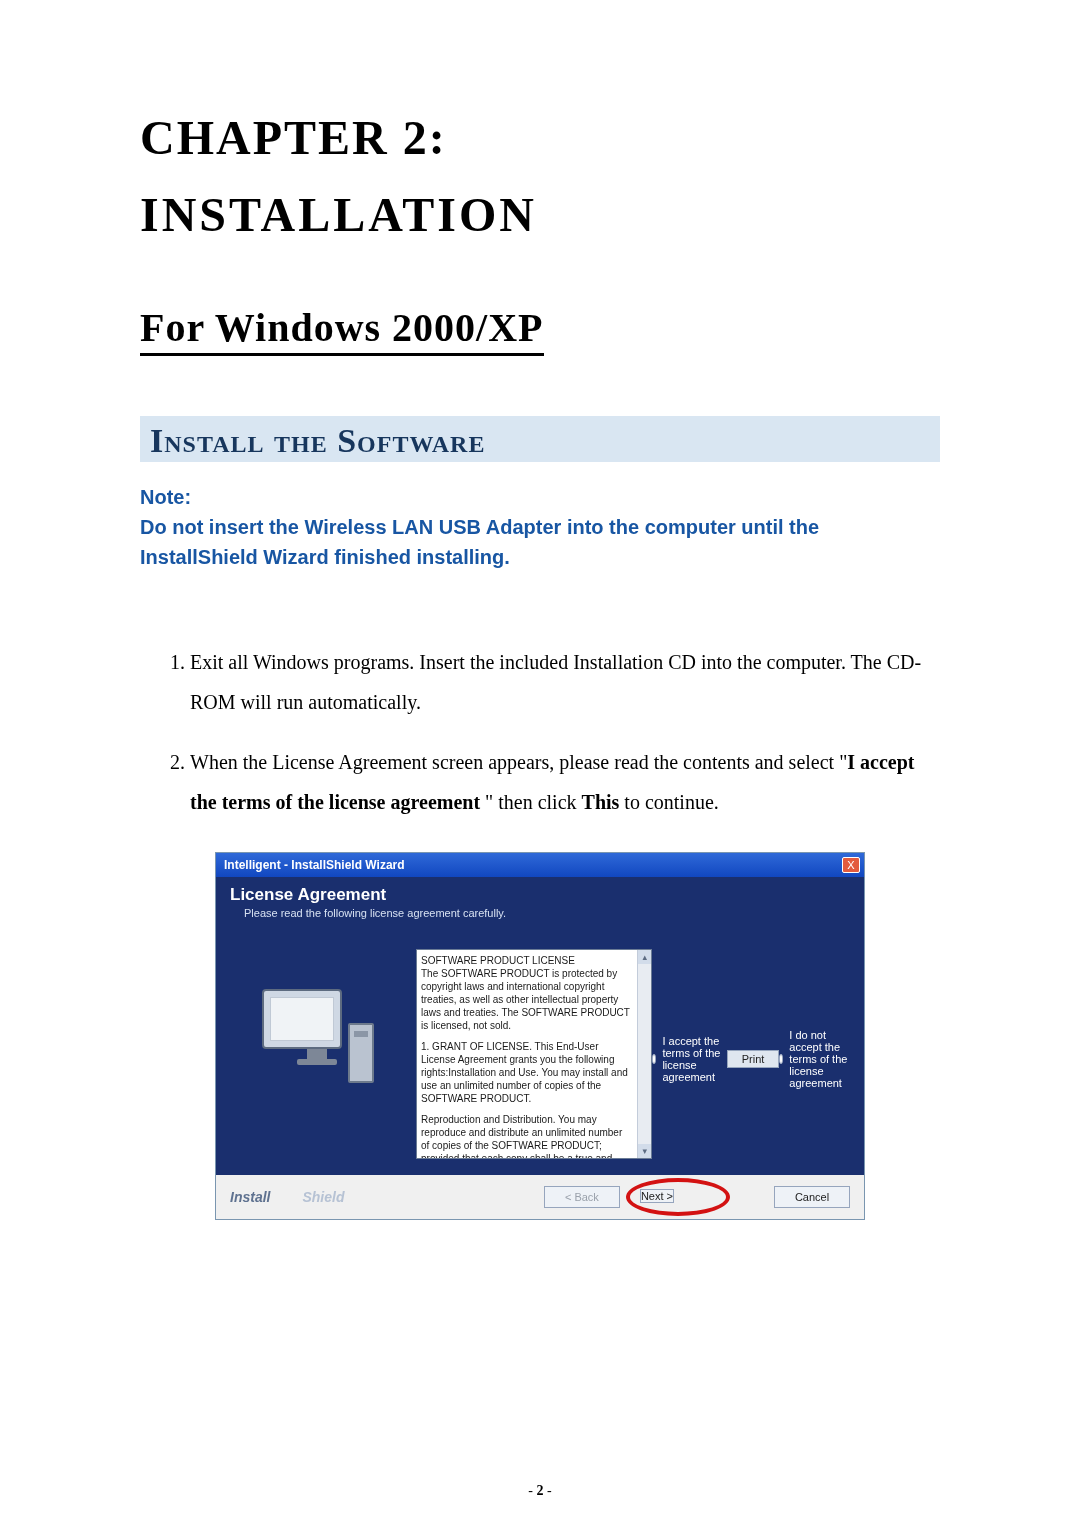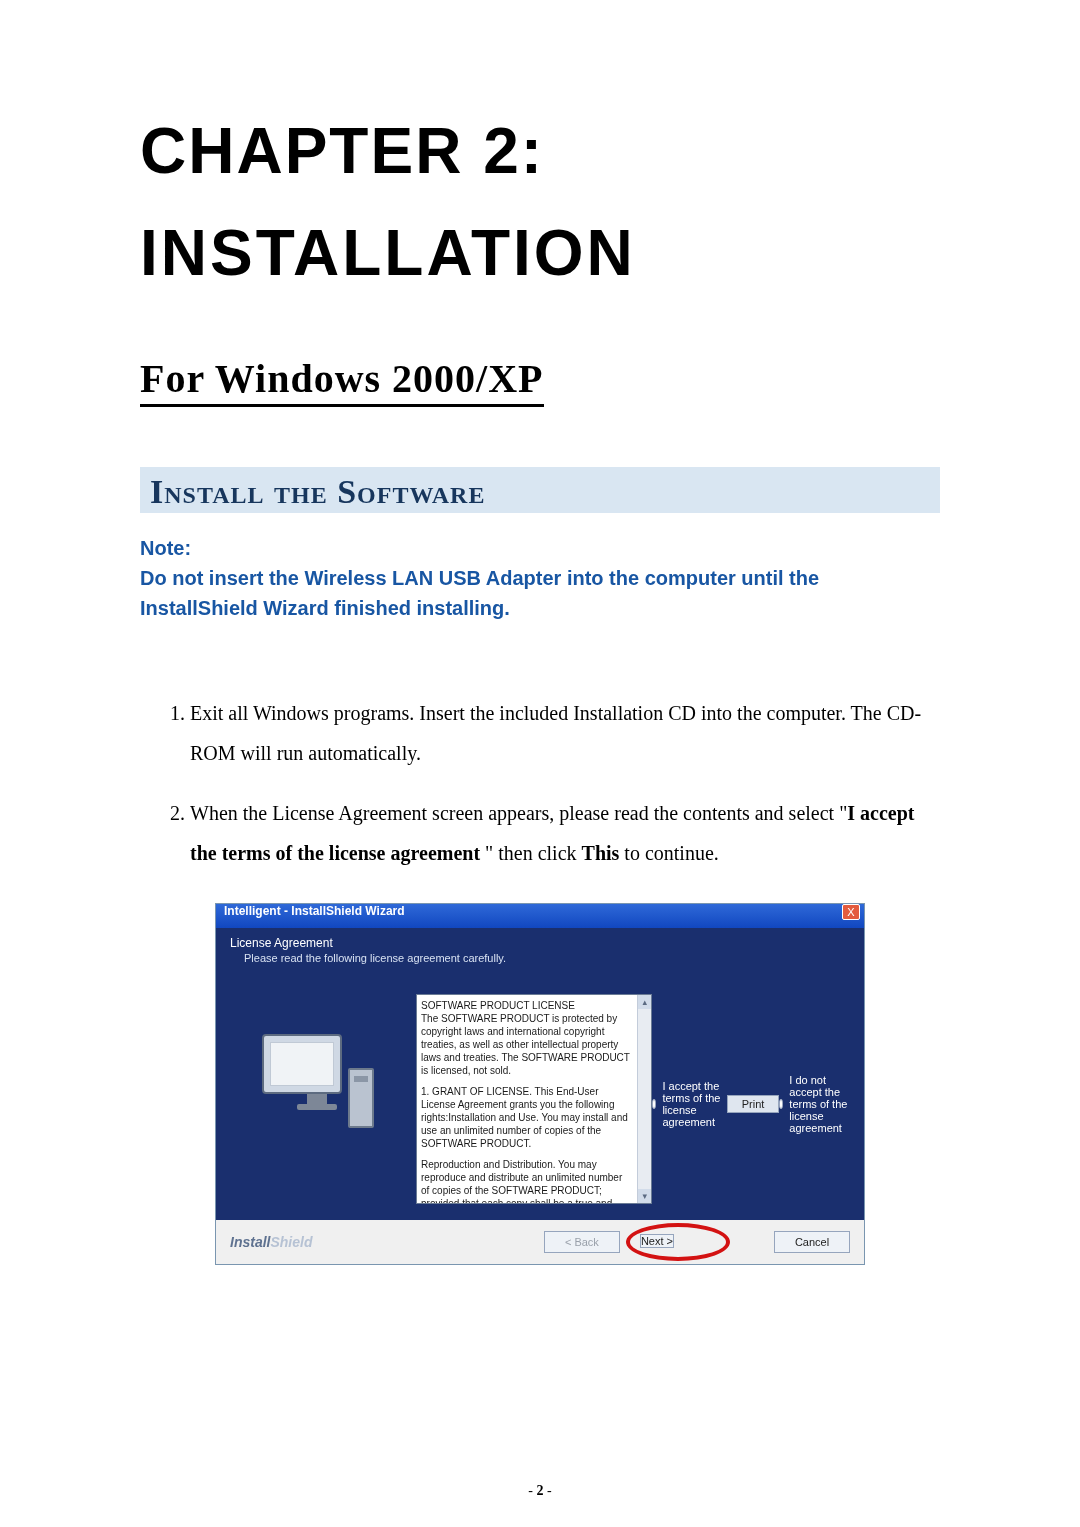--- a/index.html
+++ b/index.html
@@ -7,23 +7,23 @@
     width: 1080px;
     height: 1527px;
     background: #fff;
     font-family: "Times New Roman", serif;
     position: relative;
   }
   .page {
     padding: 100px 140px 40px 140px;
   }
   .chapter-title {
-    font-family: Liberation Sans, sans-serif;
+    font-family: Liberation Serif, serif;
     font-weight: 900;
-    font-size: 64px;
+    font-size: 48px;
     letter-spacing: 2px;
     line-height: 1.6;
     color: #000;
     text-transform: uppercase;
   }
   .chapter-title .line2 { letter-spacing: 3px; }
   .subsection {
     font-family: Georgia, "Times New Roman", serif;
     font-weight: 900;
     font-size: 40px;
@@ -73,21 +73,21 @@
     border: 1px solid #7a96b0;
     background: #f0f0f0;
     font-family: Tahoma, Arial, sans-serif;
     font-size: 11px;
     color: #fff;
   }
   .wizard-titlebar {
     background: linear-gradient(to bottom, #2f69d8, #1147c0);
     height: 24px;
     display: flex;
-    align-items: flex-start;
+    align-items: center;
     padding: 0 4px 0 8px;
     justify-content: space-between;
   }
   .wizard-titlebar .title {
     color: #fff;
     font-weight: bold;
     font-size: 12px;
   }
   .wizard-close {
     width: 18px; height: 16px;
@@ -97,21 +97,21 @@
     font-size: 11px;
     text-align: center;
     line-height: 14px;
     border-radius: 2px;
   }
   .wizard-header {
     background: linear-gradient(to bottom, #1a2f6e, #1a2f6e);
     padding: 8px 14px 14px 14px;
   }
   .wizard-header .h1 {
-    color: #fff; font-weight: normal; font-size: 12px;
+    color: #fff; font-weight: bold; font-size: 17px;
   }
   .wizard-header .h2 {
     color: #d7e1f2; font-size: 11px; padding-left: 14px; margin-top: 2px;
   }
   .wizard-body {
     background: #1a2f6e;
     padding: 16px;
     display: flex;
     gap: 14px;
   }
@@ -217,21 +217,21 @@
     padding: 0 14px;
     gap: 8px;
   }
   .brand {
     font-family: Arial, sans-serif;
     font-weight: bold;
     font-size: 14px;
     color: #5f7290;
     font-style: italic;
   }
-  .brand .shield { color: #b6c2d4; font-style: italic; }
+  .brand .shield { color: #b6c2d4; font-style: italic; padding-left: 32px; }
   .footer-btns {
     margin-left: auto;
     display: flex;
     gap: 20px;
   }
   .footer-btns .gap { width: 60px; }
   .wbtn {
     background: #eef2f7;
     border: 1px solid #96a5bd;
     color: #222;

